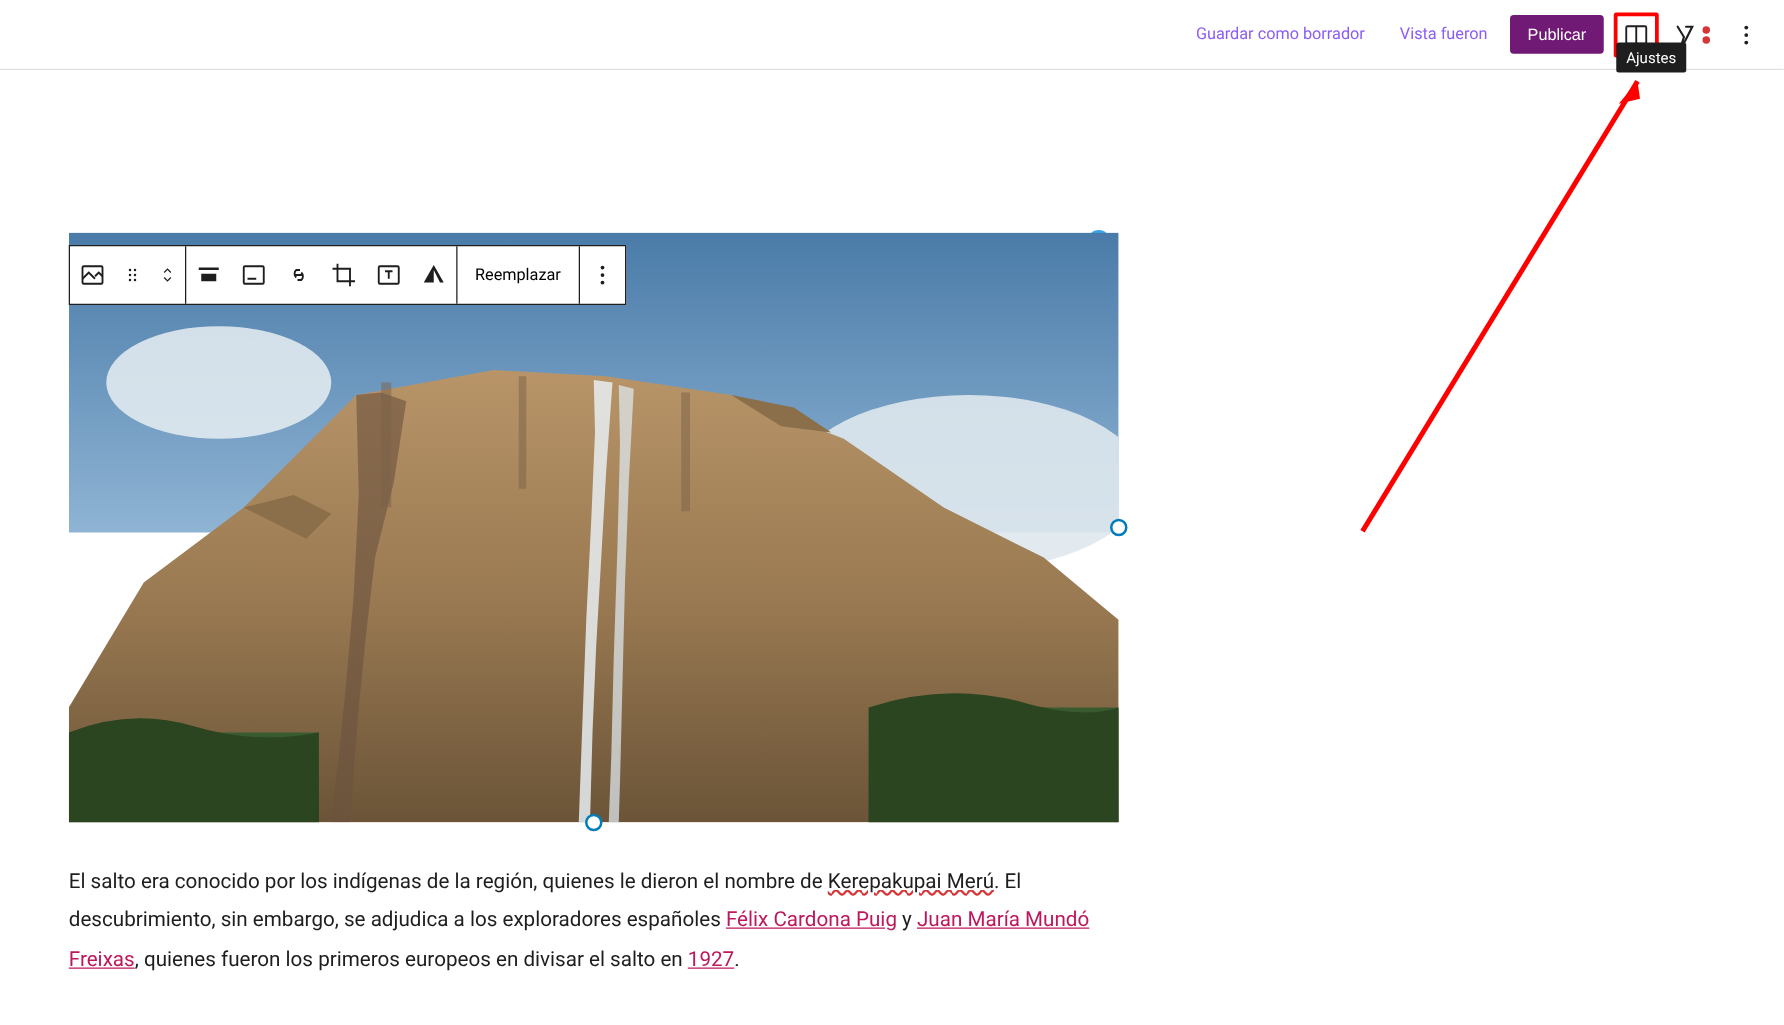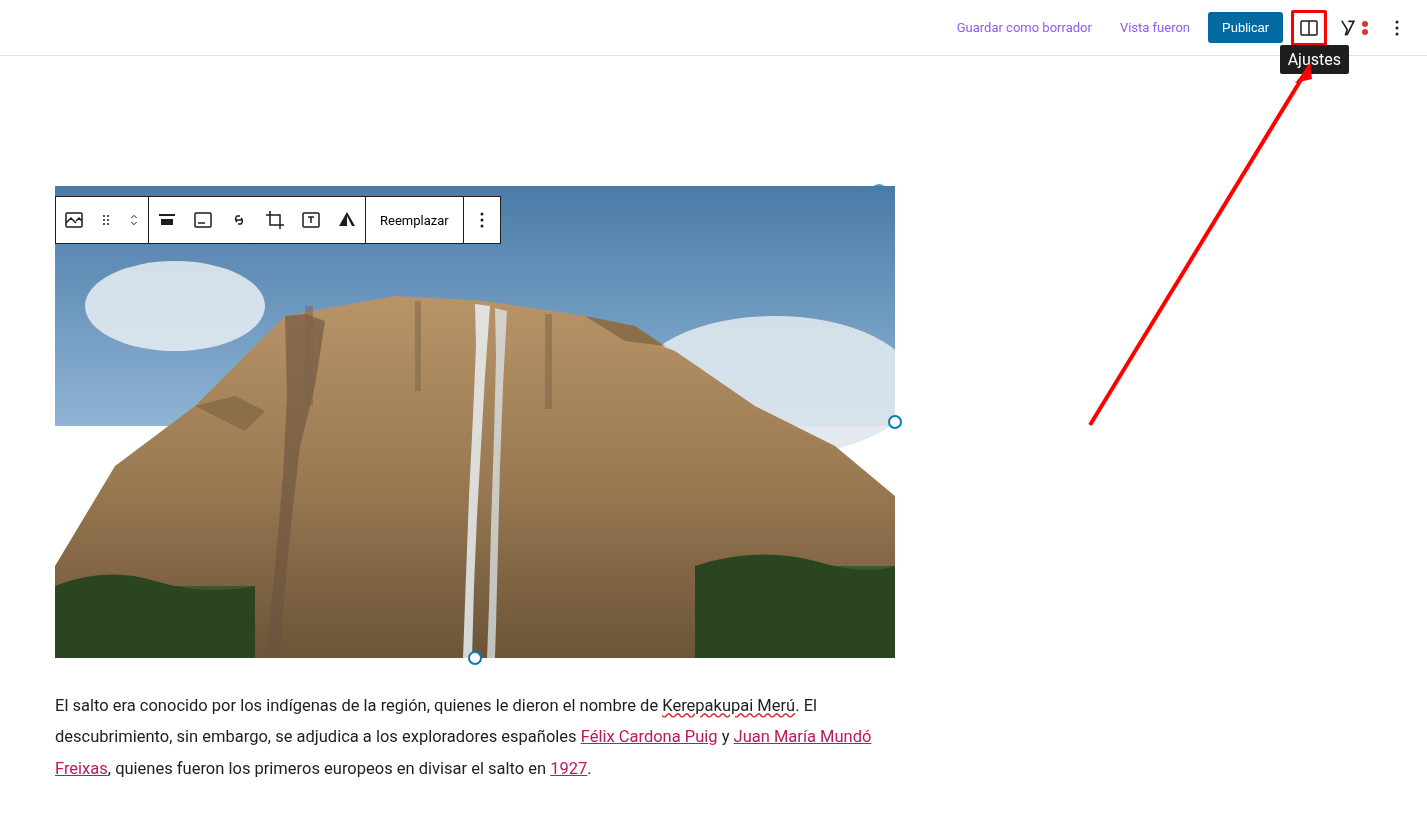--- a/index.html
+++ b/index.html
@@ -1,23 +1,23 @@
 <!DOCTYPE html>
 <html><head>
   <meta charset="utf-8">
   <style>
     * { margin: 0; padding: 0; box-sizing: border-box; }
     body { font-family: -apple-system, BlinkMacSystemFont, "Segoe UI", Roboto, sans-serif; background: #fff; width: 1427px; height: 820px; position: relative; overflow: hidden; }
     
     .top-bar { height: 56px; border-bottom: 1px solid #e0e0e0; display: flex; align-items: center; justify-content: flex-end; padding: 0 12px; gap: 8px; }
     .top-link { color: #8b5cf6; font-size: 13px; cursor: pointer; padding: 6px 10px; }
-    .publish-btn { background: #0369a1; color: #fff; border: none; padding: 8px 14px; border-radius: 3px; font-size: 13px; cursor: pointer; }
+    .publish-btn { background: #701a75; color: #fff; border: none; padding: 8px 14px; border-radius: 3px; font-size: 13px; cursor: pointer; }
     .icon-btn { width: 36px; height: 36px; display: flex; align-items: center; justify-content: center; cursor: pointer; border-radius: 2px; }
     .settings-highlight { border: 3px solid #ff0000; }
-    .tooltip { position: absolute; top: 45px; right: 78px; background: #1e1e1e; color: #fff; padding: 5px 8px; font-size: 16px; border-radius: 2px; }
+    .tooltip { position: absolute; top: 34px; right: 78px; background: #1e1e1e; color: #fff; padding: 5px 8px; font-size: 12px; border-radius: 2px; }
     
     .editor-area { padding: 70px 0 0 55px; position: relative; }
     .post-title { font-size: 36px; font-weight: 700; color: #1e1e1e; margin-bottom: 0; }
     
     .block-toolbar { display: inline-flex; border: 1px solid #1e1e1e; background: #fff; height: 48px; position: absolute; top: 140px; left: 55px; z-index: 10; }
     .toolbar-group { display: flex; align-items: center; border-right: 1px solid #1e1e1e; }
     .toolbar-group:last-child { border-right: none; }
     .tb-btn { width: 36px; height: 46px; display: flex; align-items: center; justify-content: center; cursor: pointer; }
     .tb-btn.narrow { width: 28px; }
     .replace-btn { padding: 0 14px; font-size: 13px; cursor: pointer; display: flex; align-items: center; height: 46px; }

